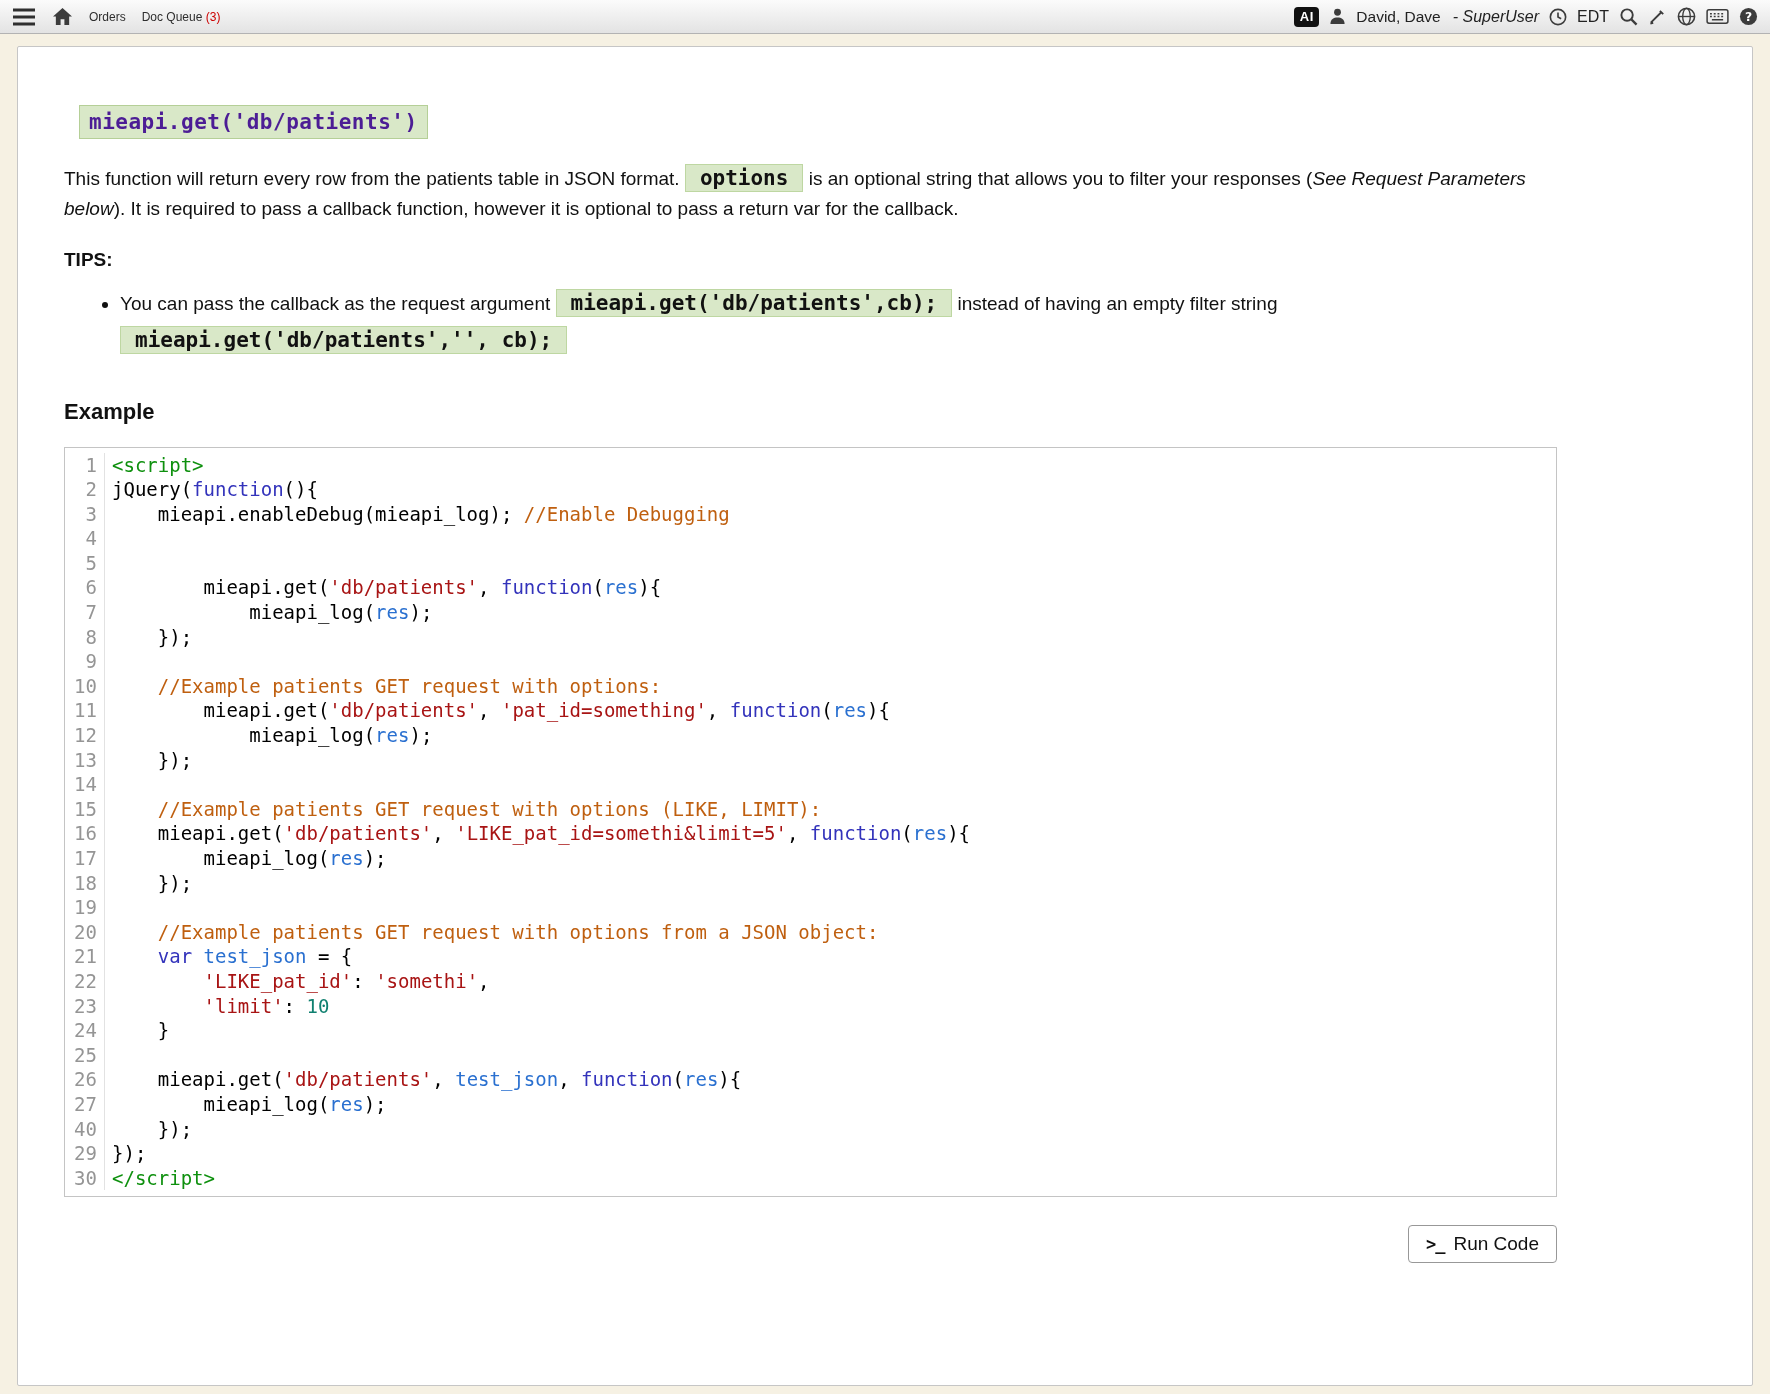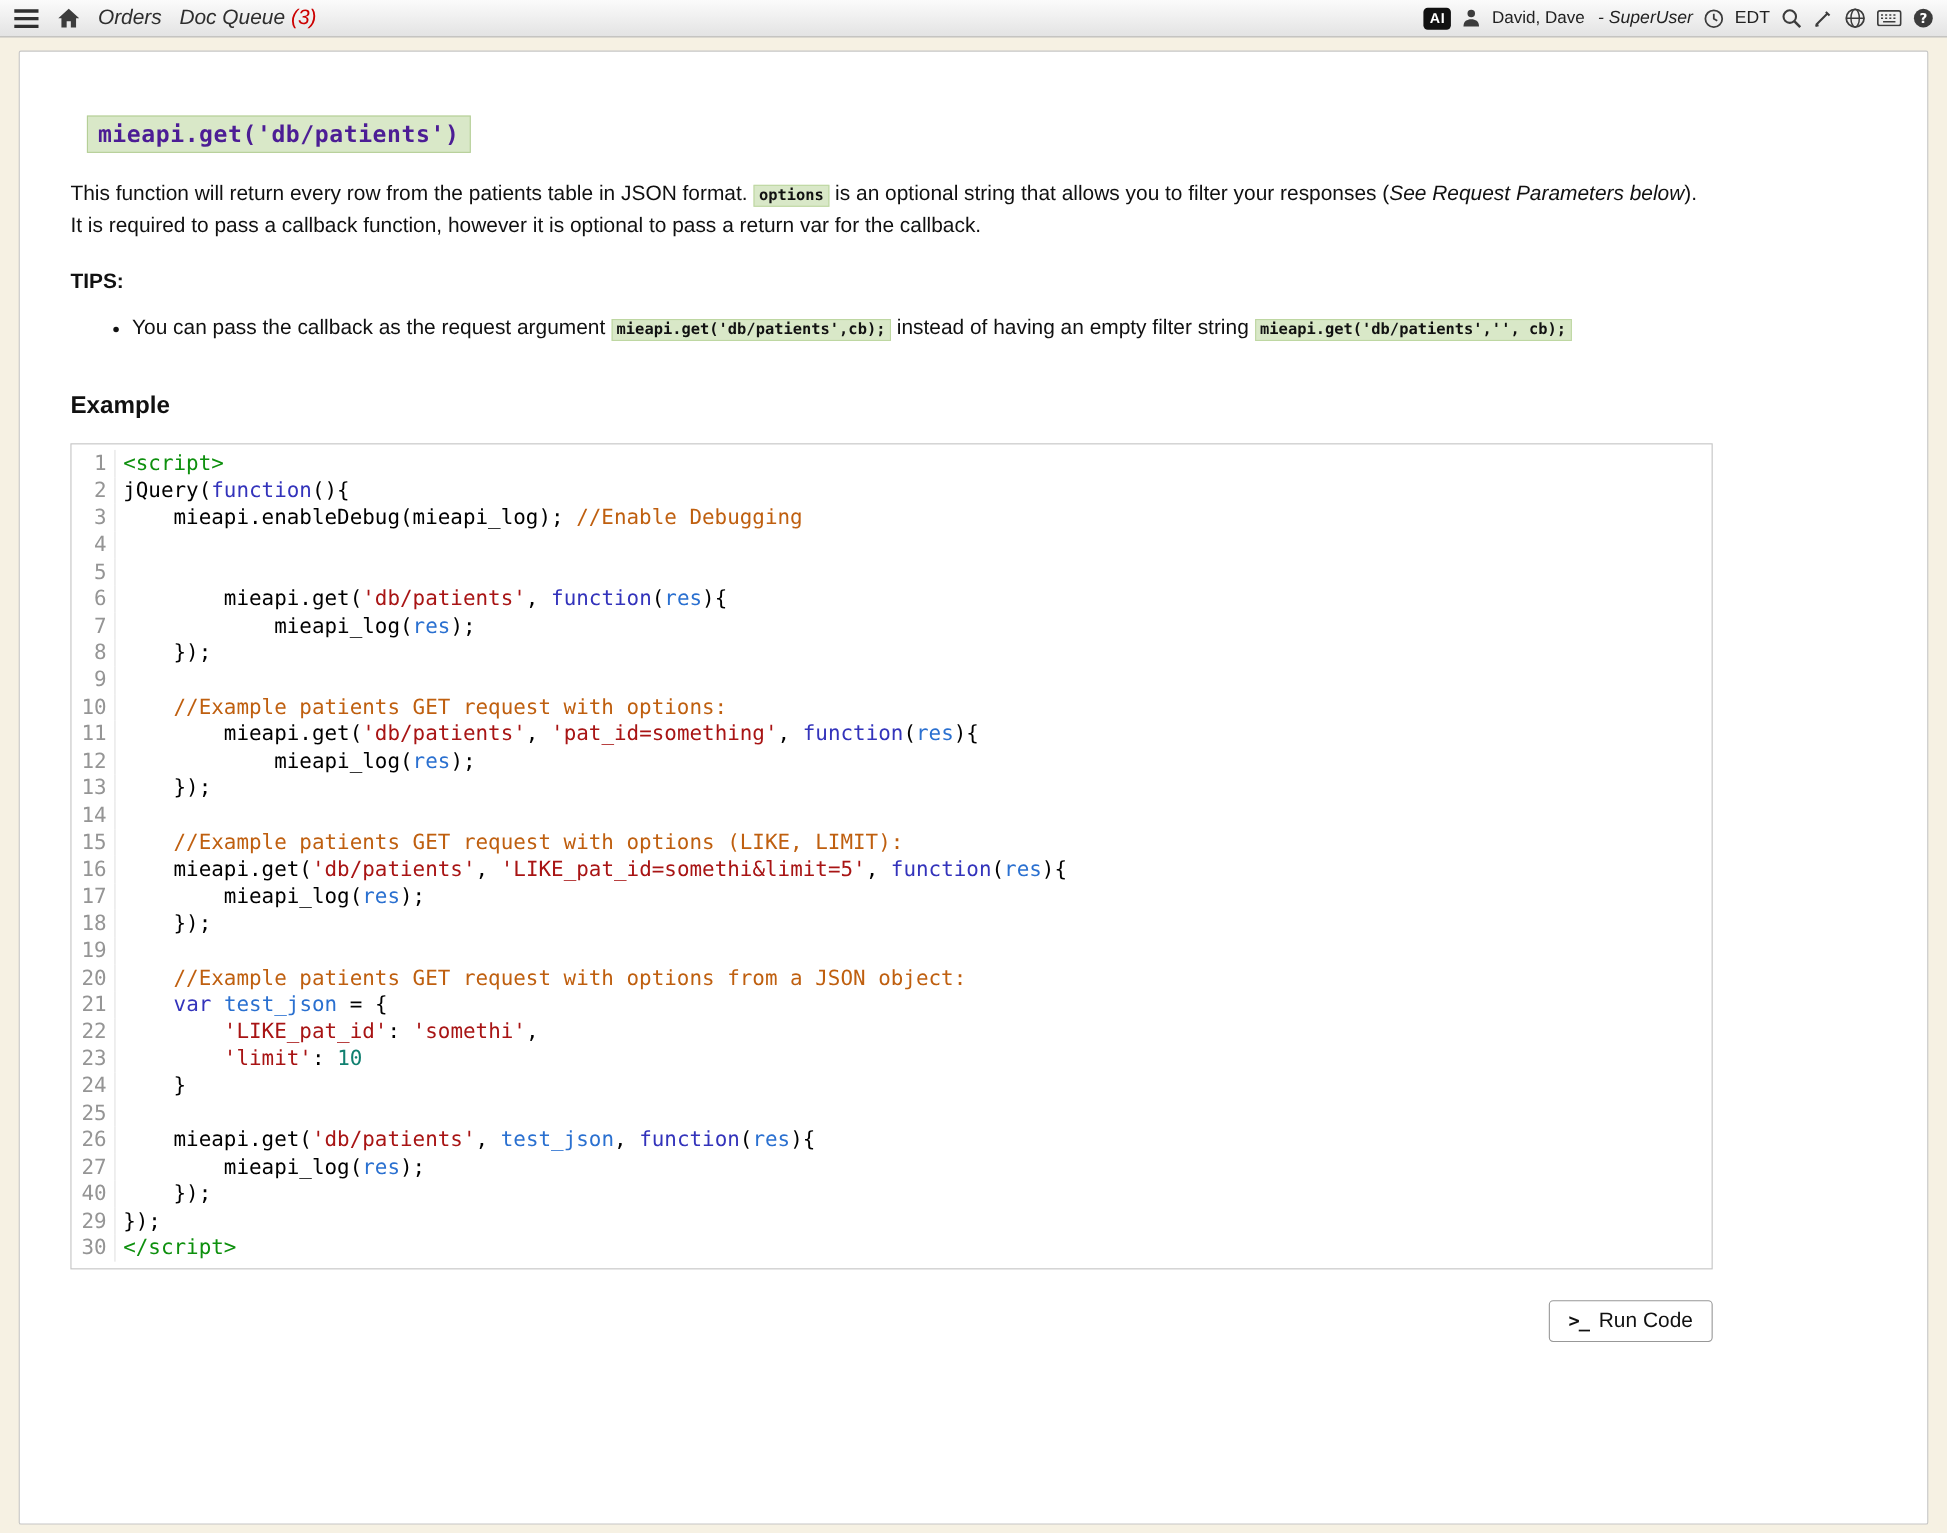--- a/index.html
+++ b/index.html
@@ -12,21 +12,21 @@
   }
 
   
   .topbar {
     height:34px; display:flex; align-items:center;
     background:linear-gradient(#fbfbfb,#e3e3e3);
     border-bottom:1px solid #b3b3b3;
     padding:0 12px; gap:14px;
   }
   .topbar .left { display:flex; align-items:center; gap:16px; }
-  .topbar .navlink { font-size:19px; color:#2e2e2e; cursor:pointer;font-style:italic; }
+  .topbar .navlink { font-size:12px; color:#2e2e2e; cursor:pointer; }
   .topbar .count { color:#cc0000; }
   .topbar .right { margin-left:auto; display:flex; align-items:center; gap:10px; }
   .icon-btn { display:flex; align-items:center; justify-content:center; cursor:pointer; }
   .ai-badge {
     background:#111; color:#fff; font-weight:bold; font-size:13px;
     width:25px; height:20px; border-radius:4px;
     display:flex; align-items:center; justify-content:center; letter-spacing:0.5px;
   }
   .user-name { font-size:15.5px; color:#222; }
   .user-role { font-size:16px; color:#222; font-style:italic; margin-left:2px; }
@@ -47,23 +47,23 @@
     display:inline-block;
     font-family:"DejaVu Sans Mono", monospace;
     font-weight:bold; font-size:21px; color:#4c1d95;
     background:#d9e8c8; border:1px solid #b5cf97;
     padding:4px 9px; margin:0 0 24px 15px;
     letter-spacing:0.5px;
   }
   .intro { font-size:19px; line-height:1.5; margin:0 0 26px 0; }
   .inline-code {
     font-family:"DejaVu Sans Mono", monospace;
-    font-weight:bold; font-size:14px;
+    font-weight:bold; font-size:21px;
     background:#d9e8c8; border:1px solid #bed7a2;
-    padding:1px 4px; white-space:nowrap;
+    padding:1px 14px; white-space:nowrap;
   }
   .tips-heading { font-size:19px; font-weight:bold; margin:0 0 14px 0; }
   ul.tips { margin:0 0 0 0; padding-left:56px; }
   ul.tips li { font-size:19px; line-height:1.75; }
   .example-heading { font-size:22px; font-weight:bold; margin:40px 0 22px 0; }
 
   
   .codeblock {
     border:1px solid #c4c4c4; background:#fff;
     font-family:"DejaVu Sans Mono", monospace;

